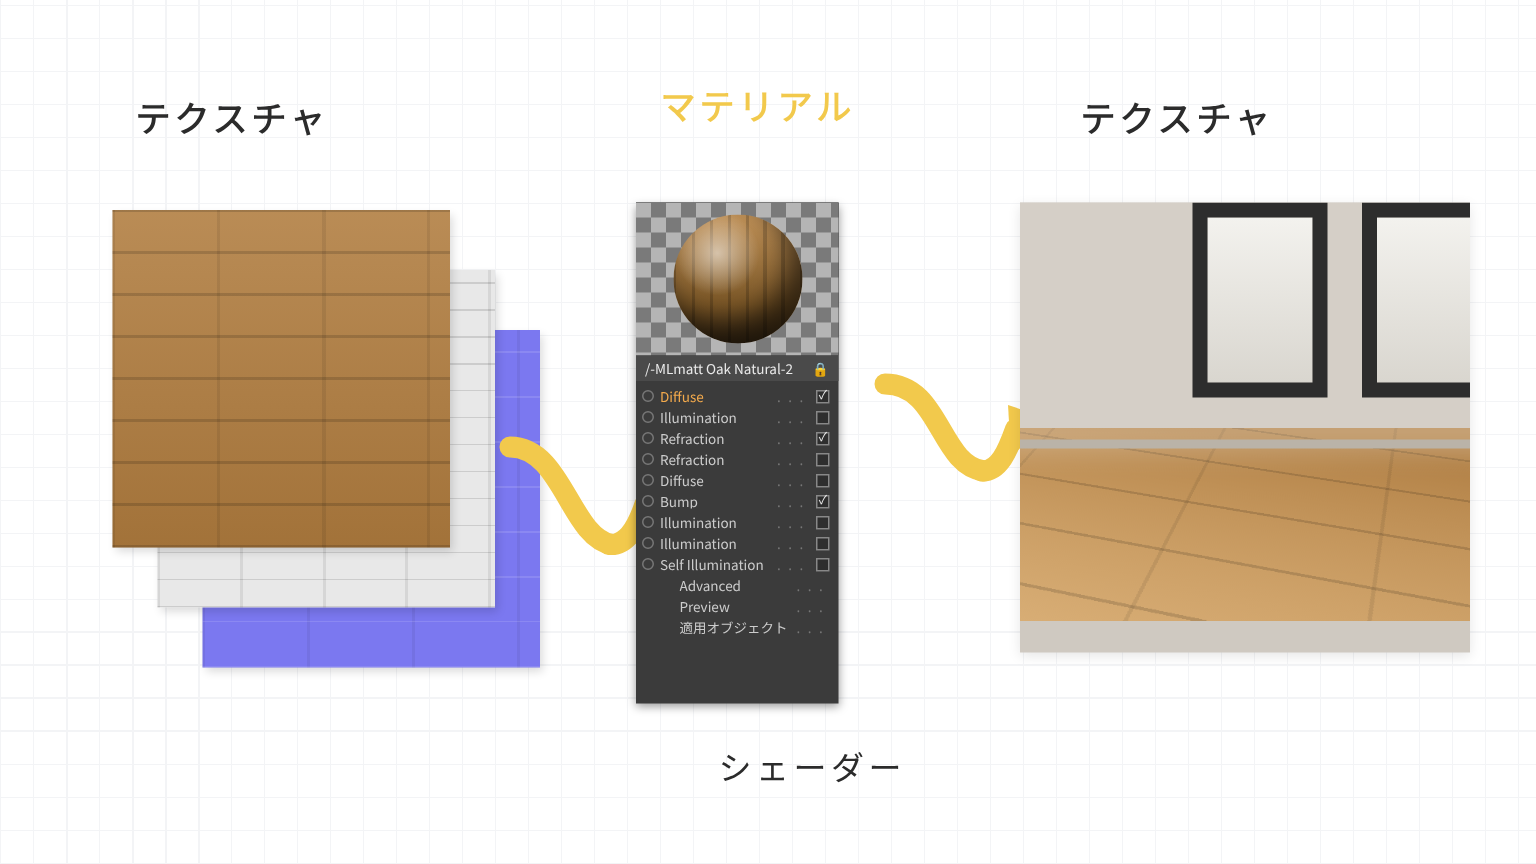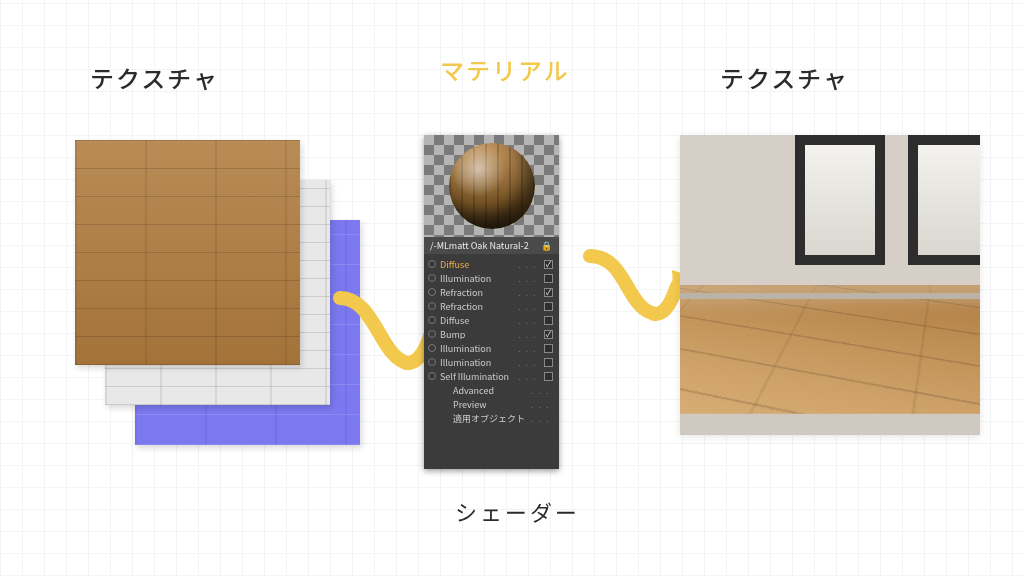--- a/index.html
+++ b/index.html
@@ -11,21 +11,21 @@
     #ffffff;
   font-family: "Hiragino Sans", "Noto Sans JP", sans-serif;
   position: relative;
   overflow: hidden;
 }
 
 .heading { position: absolute; font-size: 24px; letter-spacing: 2px; font-weight: 500; }
 .heading.left   { left: 90px;  top: 60px; color: #2b2b2b; }
 .heading.center { left: 440px; top: 52px; color: #f2c94c; }
 .heading.right  { left: 720px; top: 60px; color: #2b2b2b; }
-.sub-label { position: absolute; left: 455px; top: 495px; font-size: 22px; letter-spacing: 3px; color: #2b2b2b; }
+.sub-label { position: absolute; left: 479px; top: 495px; font-size: 22px; letter-spacing: 3px; color: #2b2b2b; }
 
 
 .tex-stack { position: absolute; left: 75px; top: 140px; width: 280px; height: 310px; }
 .tx { position: absolute; width: 225px; height: 225px; box-shadow: 2px 3px 6px rgba(0,0,0,.15); }
 .tx.normal {
   left: 60px; top: 80px; background: #7b78f0;
   background-image:
     repeating-linear-gradient(0deg, rgba(255,255,255,.12) 0 1px, transparent 1px 30px),
     repeating-linear-gradient(90deg, rgba(0,0,0,.06) 0 2px, transparent 2px 70px);
 }

